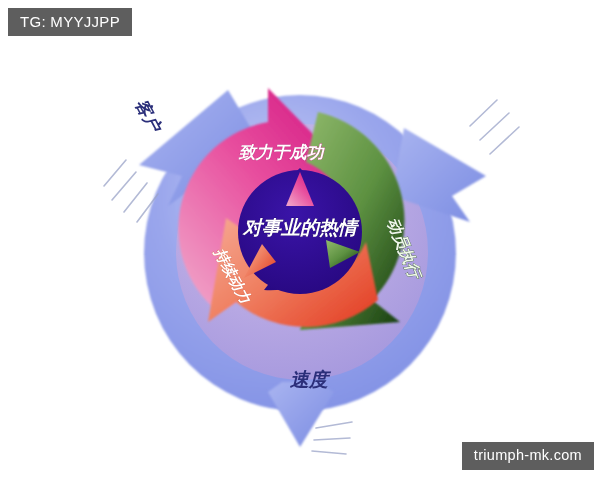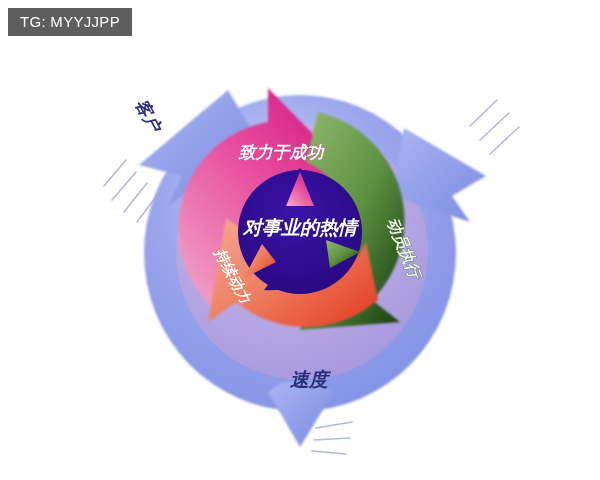--- a/index.html
+++ b/index.html
@@ -200,14 +200,15 @@
 
     <text class="cn-label" x="228" y="278" text-anchor="middle" font-size="15" fill="#ffffff" stroke="#d95a3c" stroke-width="0.5" transform="rotate(62 228 278)">持续动力</text>
 
     <text class="cn-label" x="143" y="118" text-anchor="middle" font-size="17" fill="#2b2f7a" transform="rotate(62 143 118)">客户</text>
 
     <text class="cn-label" x="309" y="386" text-anchor="middle" font-size="19" fill="#2b2f7a">速度</text>
   </svg>
 
   <div class="badge" id="badge-tg">TG: MYYJJPP</div>
 
+  <div class="badge" id="badge-site">triumph-mk.com</div>
 
 </div>
 
 </body></html>

